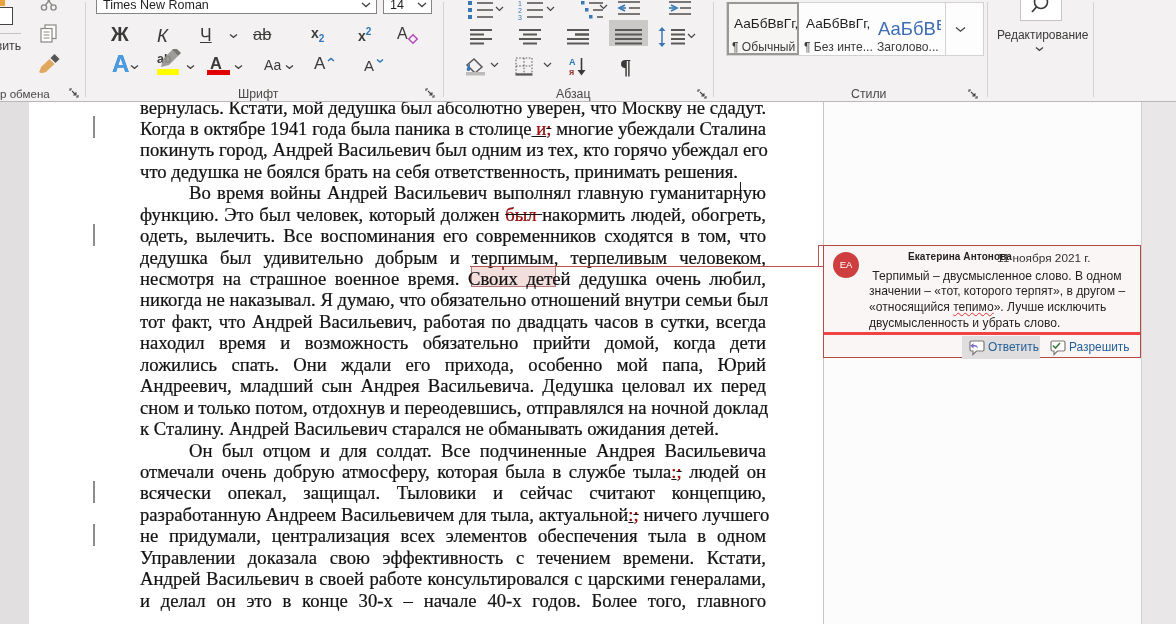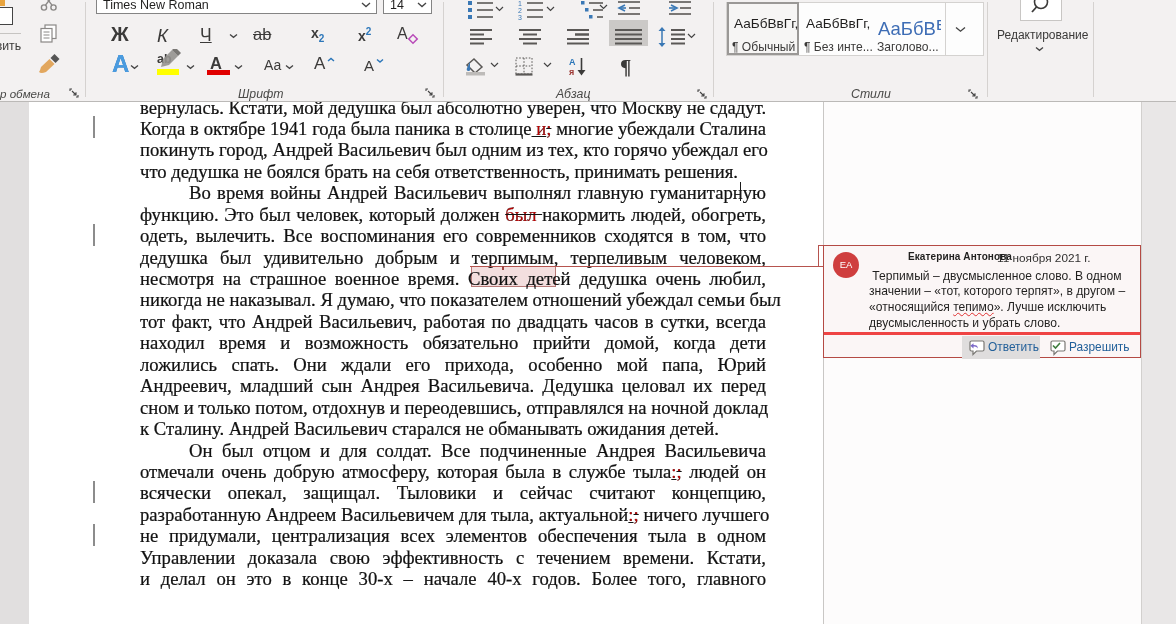--- a/index.html
+++ b/index.html
@@ -30,50 +30,51 @@
           background:#cf3e3e;color:#fff;font-size:9.5px;text-align:center;line-height:26px;}
   #cname{position:absolute;left:47px;top:5px;font-size:10px;font-weight:bold;color:#201f1e;letter-spacing:0.1px;padding-left:37px;}
   #cdate{position:absolute;left:173px;top:5.2px;font-size:11.8px;color:#323130;text-align:right;}
   #cbody{position:absolute;left:45px;top:22.5px;width:268px;font-size:12.1px;line-height:15.7px;color:#201f1e;}
   #btnrow{position:absolute;left:0;top:86px;width:316px;height:25px;border-top:3px solid #ef4444;}
   .cbtn{position:absolute;top:1px;height:23px;box-sizing:border-box;font-size:11.9px;color:#215f99;}
   
   #ribbon{position:absolute;left:0;top:0;width:1176px;height:101px;background:#f3f1f1;
           border-bottom:1.5px solid #bbb9b7;color:#3b3a39;}
   .vsep{position:absolute;top:2px;width:1px;height:95px;background:#d5d2d0;}
-  .glabel{position:absolute;top:87px;font-size:12.3px;color:#494947;font-style:italic;}
+  .glabel{position:absolute;top:87px;font-size:12.3px;color:#494947;}
 </style>
 </head>
 <body>
 
 <div id="page"></div>
 <div id="hlbox" style="left:470.8px;top:265.8px;width:83px;height:19.4px;"></div>
 <div id="textcol">
   <div class="ln">вернулась. Кстати, мой дедушка был абсолютно уверен, что Москву не сдадут.</div>
   <div class="ln">Когда в октябре 1941 года была паника в столице<ins class="tc"> и</ins><del class="tc">;</del> многие убеждали Сталина</div>
   <div class="ln">покинуть город, Андрей Васильевич был одним из тех, кто горячо убеждал его</div>
   <div class="ln end">что дедушка не боялся брать на себя ответственность, принимать решения.</div>
   <div class="ln ind">Во время войны Андрей Васильевич выполнял главную гуманитарную</div>
   <div class="ln">функцию. Это был человек, который должен <del class="tc">был </del>накормить людей, обогреть,</div>
   <div class="ln">одеть, вылечить. Все воспоминания его современников сходятся в том, что</div>
   <div class="ln">дедушка был удивительно добрым и <span id="hlword">терпимым</span>, терпеливым человеком,</div>
   <div class="ln">несмотря на страшное военное время. Своих детей дедушка очень любил,</div>
-  <div class="ln">никогда не наказывал. Я думаю, что показателем отношений убеждал семьи был</div>
+  <div class="ln">никогда не наказывал. Я думаю, что обязательно отношений внутри семьи был</div>
   <div class="ln">тот факт, что Андрей Васильевич, работая по двадцать часов в сутки, всегда</div>
   <div class="ln">находил время и возможность обязательно прийти домой, когда дети</div>
   <div class="ln">ложились спать. Они ждали его прихода, особенно мой папа, Юрий</div>
   <div class="ln">Андреевич, младший сын Андрея Васильевича. Дедушка целовал их перед</div>
   <div class="ln">сном и только потом, отдохнув и переодевшись, отправлялся на ночной доклад</div>
   <div class="ln end">к Сталину. Андрей Васильевич старался не обманывать ожидания детей.</div>
   <div class="ln ind">Он был отцом и для солдат. Все подчиненные Андрея Васильевича</div>
   <div class="ln">отмечали очень добрую атмосферу, которая была в службе тыла<ins class="tc">:</ins><del class="tc">;</del> людей он</div>
   <div class="ln">всячески опекал, защищал. Тыловики и сейчас считают концепцию,</div>
   <div class="ln">разработанную Андреем Васильевичем для тыла, актуальной<ins class="tc">:</ins><del class="tc">;</del> ничего лучшего</div>
   <div class="ln">не придумали, централизация всех элементов обеспечения тыла в одном</div>
   <div class="ln">Управлении доказала свою эффективность с течением времени. Кстати,</div>
+  <div class="ln">Андрей Васильевич в своей работе консультировался с царскими генералами,</div>
   <div class="ln">и делал он это в конце 30-х – начале 40-х годов. Более того, главного</div>
 </div>
 <div class="cbar" style="top:116px;"></div>
 <div class="cbar" style="top:223.5px;"></div>
 <div class="cbar" style="top:480.5px;"></div>
 <div class="cbar" style="top:523.5px;"></div>
 <div id="cursor"></div>
 
 <div class="abs" style="left:470px;top:265.8px;width:353px;height:1.1px;background:#b6534e;"></div>
 <div class="abs" style="left:818px;top:245.5px;width:1.1px;height:21px;background:#b6534e;"></div>

